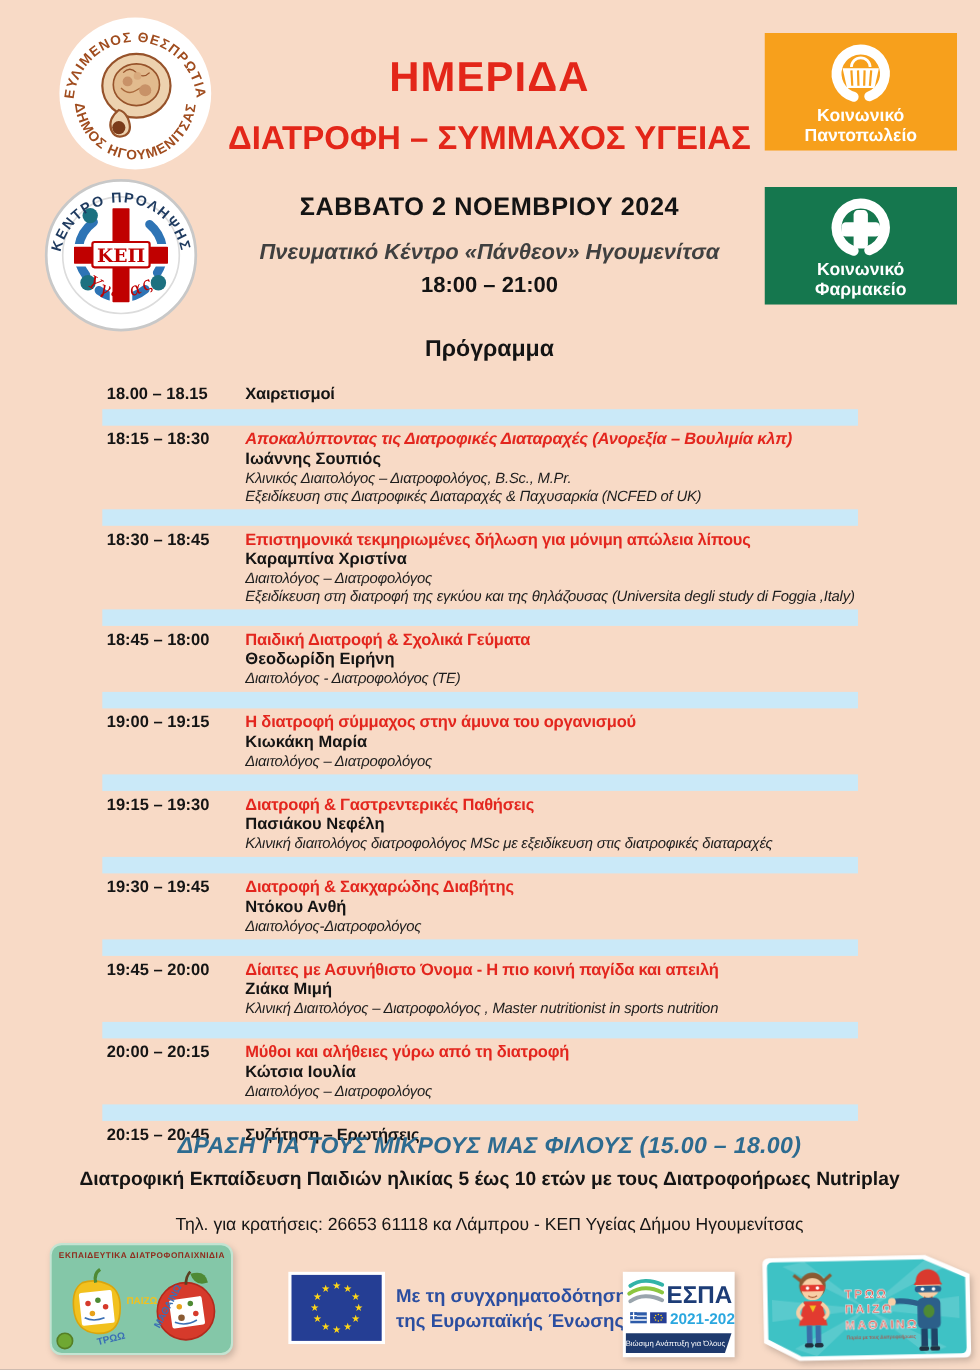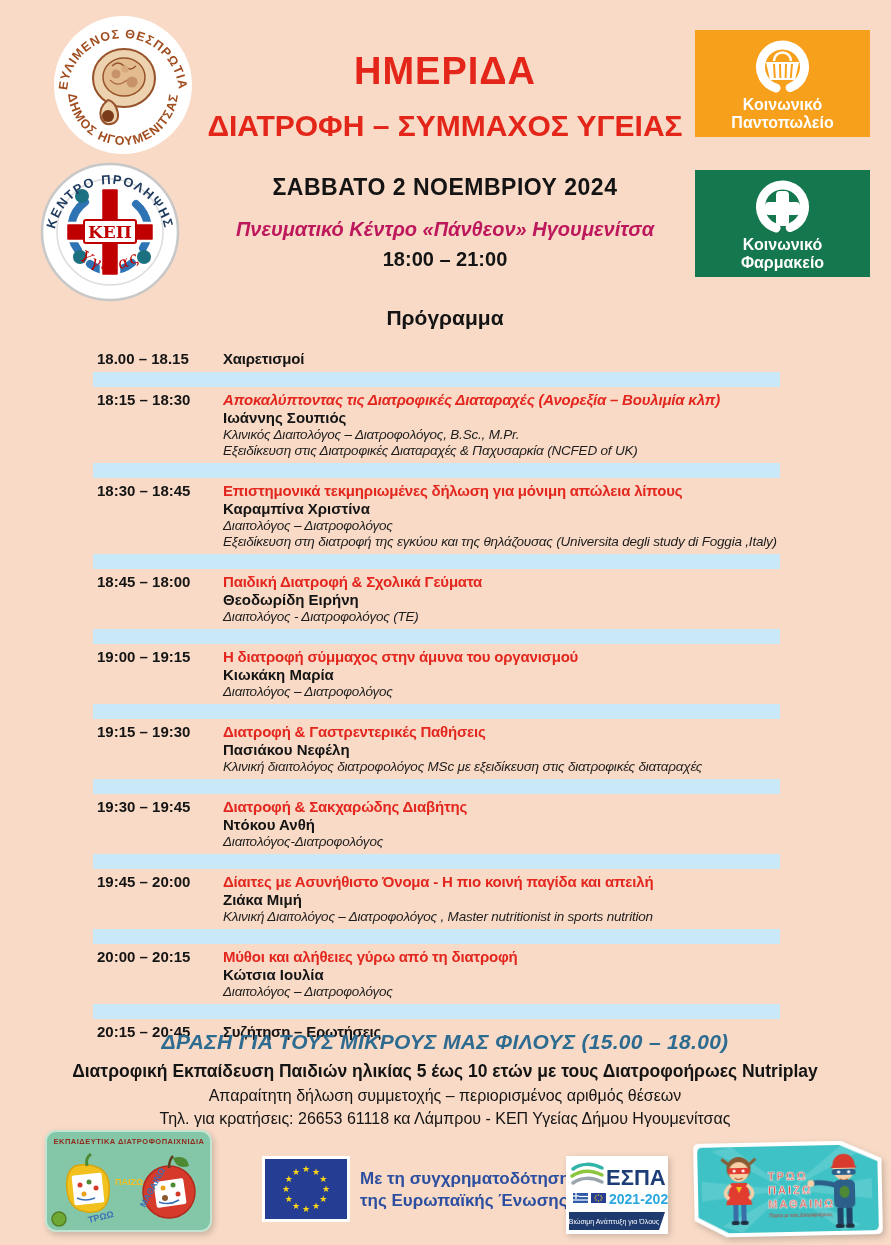--- a/index.html
+++ b/index.html
@@ -6,42 +6,42 @@
   body{background:#888;font-family:"Liberation Sans",sans-serif;}
   .page{position:relative;width:891px;height:1245px;margin:0 auto;background:#F8DAC6;overflow:hidden;}
 
   .abs{position:absolute;}
 
   
   .title-block{left:185px;top:50px;width:520px;text-align:center;}
   .main-title{font-size:38px;font-weight:bold;color:#E32619;letter-spacing:1px;line-height:42px;}
   .sub-title{font-size:30px;font-weight:bold;color:#E32619;margin-top:17px;line-height:34px;}
   .date-line{left:185px;top:174px;width:520px;text-align:center;font-size:23px;font-weight:bold;color:#141414;letter-spacing:.5px;}
-  .venue-line{left:145px;top:218px;width:600px;text-align:center;font-size:20px;font-weight:bold;font-style:italic;color:#be185d;}
+  .venue-line{left:145px;top:218px;width:600px;text-align:center;font-size:20px;font-weight:bold;font-style:italic;color:#404040;}
   .hours-line{left:185px;top:248px;width:520px;text-align:center;font-size:20px;font-weight:bold;color:#141414;}
   .program-heading{left:185px;top:306px;width:520px;text-align:center;font-size:21px;font-weight:bold;color:#141414;}
 
   
   .schedule{left:93px;top:348px;width:750px;}
   .session{display:flex;padding:2px 0;}
   .s-time{flex:0 0 126px;font-size:15px;font-weight:bold;color:#141414;line-height:18px;padding-left:4px;white-space:nowrap;}
   .s-body{flex:1;}
   .s-title{font-size:15px;font-weight:bold;color:#E3261E;line-height:18px;letter-spacing:-.2px;}
   .s-title.plain{color:#141414;}
   .s-title.italic{font-style:italic;}
   .s-speaker{font-size:15px;font-weight:bold;color:#141414;line-height:18px;}
   .s-cred{font-size:13.5px;font-style:italic;color:#1d1d1d;line-height:16px;letter-spacing:-.2px;}
   .sep-bar{width:687px;height:15px;background:#CAE9F8;margin:2px 0;}
 
   
   .kids{left:65px;top:1030px;width:760px;text-align:center;color:#141414;}
   .kids-heading{font-size:21px;font-weight:bold;font-style:italic;color:#2D6B90;letter-spacing:.3px;}
   .kids-line1{font-size:17.5px;font-weight:bold;margin-top:7px;}
   .kids-line2{font-size:16px;margin-top:5px;}
-  .kids-line3{font-size:16px;margin-top:5px;}
+  .kids-line3{font-size:16px;margin-top:23px;}
 
   
   .logo-muni{left:52px;top:14px;width:142px;height:142px;}
   .logo-kep{left:40px;top:162px;width:140px;height:140px;}
   .logo-orange{left:695px;top:30px;width:175px;height:107px;}
   .logo-green{left:695px;top:170px;width:175px;height:107px;}
   .edu-card{left:45px;top:1130px;width:167px;height:104px;filter:drop-shadow(2px 3px 3px rgba(0,0,0,.18));}
   .eu-flag{left:262px;top:1156px;width:88px;height:66px;}
   .eu-text{left:360px;top:1168px;width:210px;font-size:17px;font-weight:bold;color:#2B4EA0;line-height:22px;}
   .espa-card{left:566px;top:1156px;width:102px;height:78px;filter:drop-shadow(2px 2px 3px rgba(0,0,0,.18));}
@@ -241,21 +241,20 @@
       <div class="s-body">
         <div class="s-title plain">Συζήτηση – Ερωτήσεις</div>
 
       </div>
     </div>
   </div>
 
   <div class="abs kids">
     <div class="kids-heading">ΔΡΑΣΗ ΓΙΑ ΤΟΥΣ ΜΙΚΡΟΥΣ ΜΑΣ ΦΙΛΟΥΣ (15.00 – 18.00)</div>
     <div class="kids-line1">Διατροφική Εκπαίδευση Παιδιών ηλικίας 5 έως 10 ετών με τους Διατροφοήρωες Nutriplay</div>
-    <div class="kids-line2">Απαραίτητη δήλωση συμμετοχής – περιορισμένος αριθμός θέσεων</div>
     <div class="kids-line3">Τηλ. για κρατήσεις: 26653 61118 κα Λάμπρου - ΚΕΠ Υγείας Δήμου Ηγουμενίτσας</div>
   </div>
 
   <div class="abs edu-card">
     <svg viewBox="0 0 167 102" width="167" height="102">
       <rect x="1" y="1" width="165" height="100" rx="10" fill="#84C7A8" stroke="#C3E4D2" stroke-width="2"></rect>
       <text x="84" y="14" text-anchor="middle" font-family="Liberation Sans, sans-serif" font-size="7.5" font-weight="bold" fill="#8F2B1C" letter-spacing=".5">ΕΚΠΑΙΔΕΥΤΙΚΑ ΔΙΑΤΡΟΦΟΠΑΙΧΝΙΔΙΑ</text>
       <g>
         <path d="M 30,36 Q 20,42 22,60 Q 24,80 42,82 Q 62,84 64,64 Q 66,44 54,38 Q 42,32 30,36 Z" fill="#F2C11E" stroke="#D9A50E" stroke-width="1.5"></path>
         <path d="M 42,36 q -2,-8 4,-12" fill="none" stroke="#4E8A34" stroke-width="3"></path>

